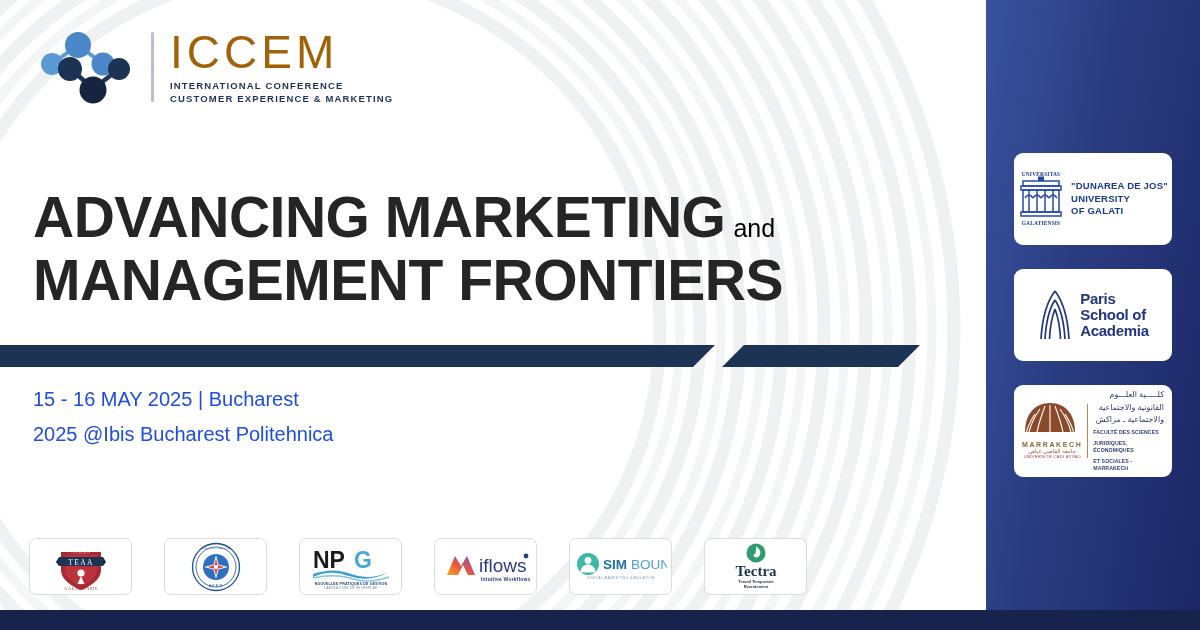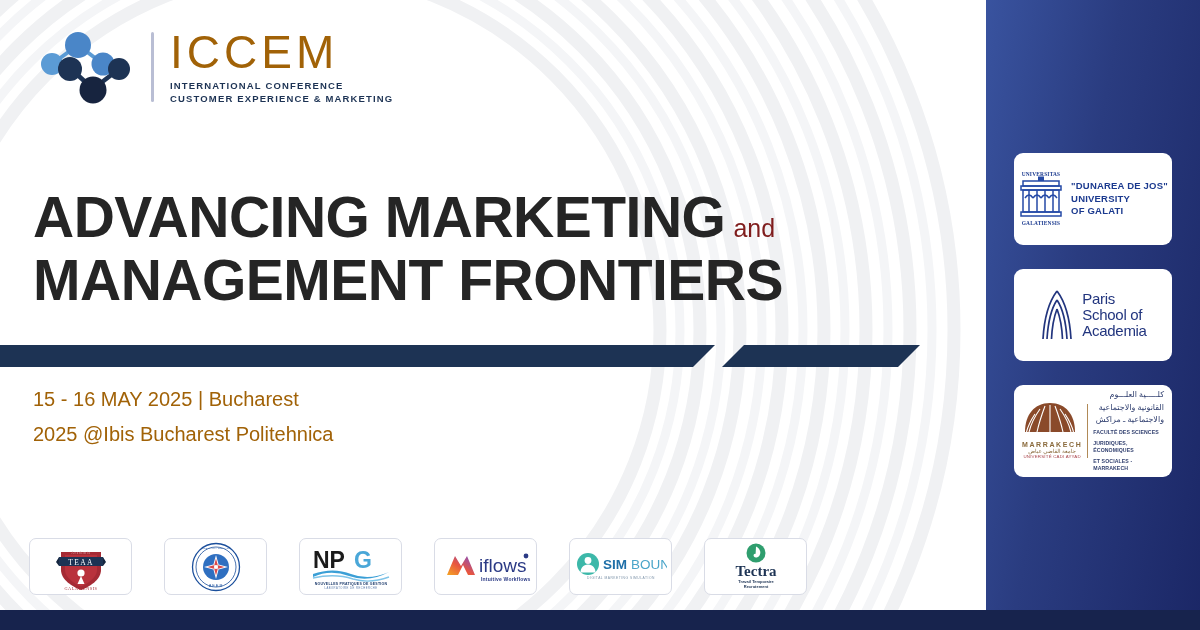--- a/index.html
+++ b/index.html
@@ -51,41 +51,41 @@
   .headline {
     position:absolute; left:33px; top:186px;
     width:900px;
   }
   .h-line {
     font-size:57px; font-weight:bold; color:#252525;
     letter-spacing:-0.5px; line-height:1.10;
     white-space:nowrap;
   }
   .h-line .small {
-    font-size:25px; font-weight:normal; color:#7f1d1d;
+    font-size:25px; font-weight:normal; color:#000000;
     letter-spacing:0px; margin-left:8px;
   }
 
   
   .bar-wrap { position:absolute; left:0; top:345px; width:930px; height:22px; }
   .bar-a {
     position:absolute; left:0; top:0; height:22px; width:715px;
     background:#1d3354;
     clip-path:polygon(0 0, 100% 0, calc(100% - 22px) 100%, 0 100%);
   }
   .bar-b {
     position:absolute; left:722px; top:0; height:22px; width:198px;
     background:#1d3354;
     clip-path:polygon(22px 0, 100% 0, calc(100% - 22px) 100%, 0 100%);
   }
 
   
   .details { position:absolute; left:33px; top:382px; }
   .det-line {
-    font-size:20px; color:#a16207; line-height:1.75; font-weight:normal;
+    font-size:20px; color:#1d4ed8; line-height:1.75; font-weight:normal;
   }
 
   
   .partners {
     position:absolute; left:29px; top:538px;
     display:flex; gap:32px; align-items:center;
   }
   .p-card {
     width:103px; height:57px; background:#ffffff;
     border:1px solid #d9dce6; border-radius:7px;
@@ -115,21 +115,21 @@
     display:flex; align-items:center; justify-content:center;
     padding:6px 8px;
   }
   .s-inner { display:flex; align-items:center; gap:7px; }
 
   .galati-text {
     font-size:9.5px; font-weight:bold; color:#1b3a8f;
     line-height:1.3; letter-spacing:0.2px; white-space:nowrap;
   }
   .psb-text {
-    font-size:15px; font-weight:normal; color:#22357e;
+    font-size:15px; font-weight:bold; color:#22357e;
     line-height:1.08; letter-spacing:-0.3px;
   }
   .mar-block { display:flex; align-items:center; gap:5px; }
   .mar-rule { width:1px; height:54px; background:#b08a57; }
   .mar-right { display:flex; flex-direction:column; gap:1px; }
   .mar-ar {
     font-size:8px; color:#2f3e6e; line-height:1.45; text-align:right;
     direction:rtl; letter-spacing:0.2px;
   }
   .mar-fr {

